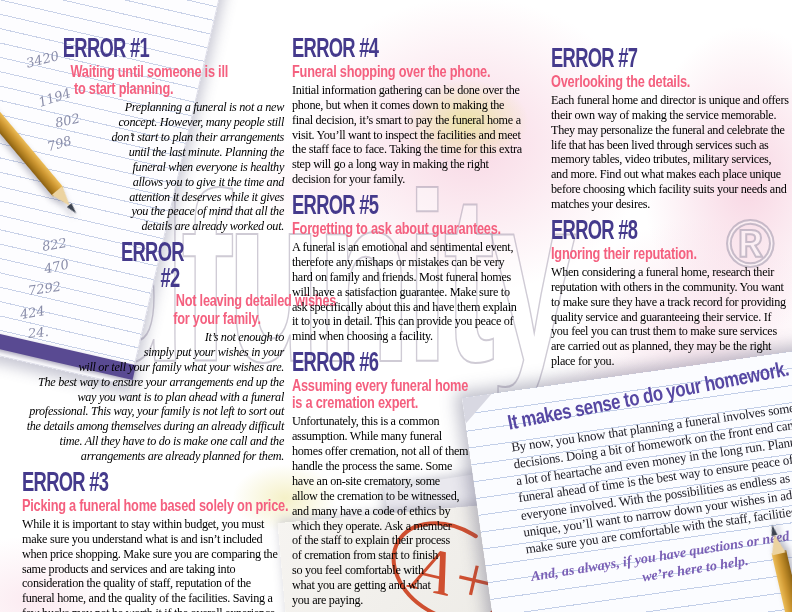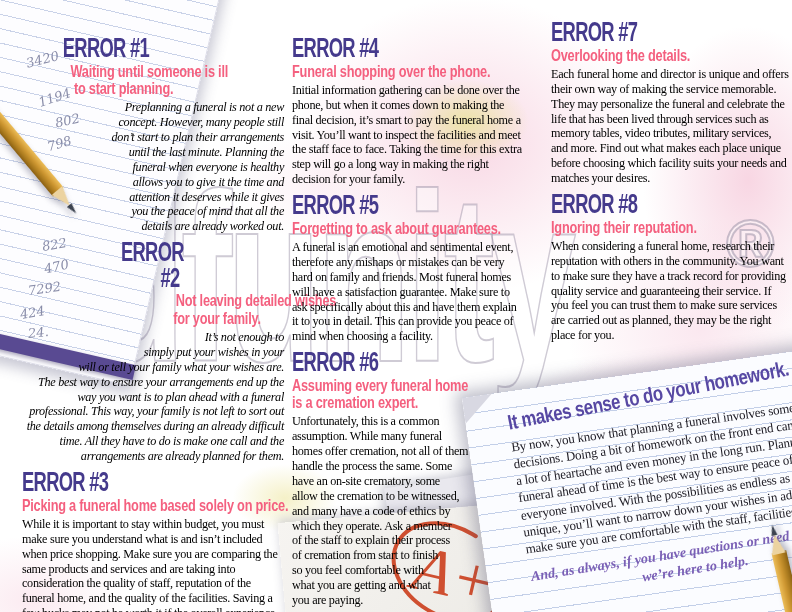--- a/index.html
+++ b/index.html
@@ -56,21 +56,21 @@
   .homework{position:absolute;left:42px;top:20px;width:330px;}
   .hw-title{margin:0 0 6px;font:700 21px/1 "Liberation Sans",sans-serif;color:#5748a3;
      white-space:pre;transform:rotate(-3deg) scaleX(.8);transform-origin:0 50%;letter-spacing:-.5px;}
   .hw-body{margin:0;font:13px/1.32 "Liberation Serif",serif;color:#1d1b24;letter-spacing:-.2px;}
   .hw-closing{margin:8px 0 0;font:italic 700 14px/1.25 "Liberation Serif",serif;color:#7a5fb5;
      text-align:center;transform:rotate(-1deg);}
   
   .col{position:absolute;z-index:3;}
   .col1{left:22px;top:30px;width:262px;}
   .col2{left:292px;top:30px;width:230px;}
-  .col3{left:551px;top:14px;width:238px;}
+  .col3{left:551px;top:40px;width:238px;}
   h2.err-h{margin:6px 0 0;font:700 27px/0.95 "Liberation Sans",sans-serif;color:#453a8c;
      letter-spacing:-1px;transform:scaleX(.68);transform-origin:0 50%;}
   h3.err-s{margin:1px 0 3px;font:700 17px/1.02 "Liberation Sans",sans-serif;color:#f4607f;
      white-space:pre;transform:scaleX(.75);transform-origin:0 50%;letter-spacing:-.3px;}
   p.err-b{margin:0 0 3px;font:12.2px/1.22 "Liberation Serif",serif;color:#000000;letter-spacing:-.3px;}
   .center p.err-b{text-align:right;font-style:italic;}
   .wrapL{float:left;width:210px;height:345px;
      shape-outside:polygon(0 0,52px 0,62px 40px,78px 100px,95px 160px,112px 205px,150px 240px,205px 262px,200px 288px,120px 312px,30px 332px,0 345px);}
   .wrapR{float:right;width:85px;height:175px;margin-top:46px;
      shape-outside:polygon(100% 0,45% 6%,31% 40%,9% 74%,0 100%,100% 100%);}

